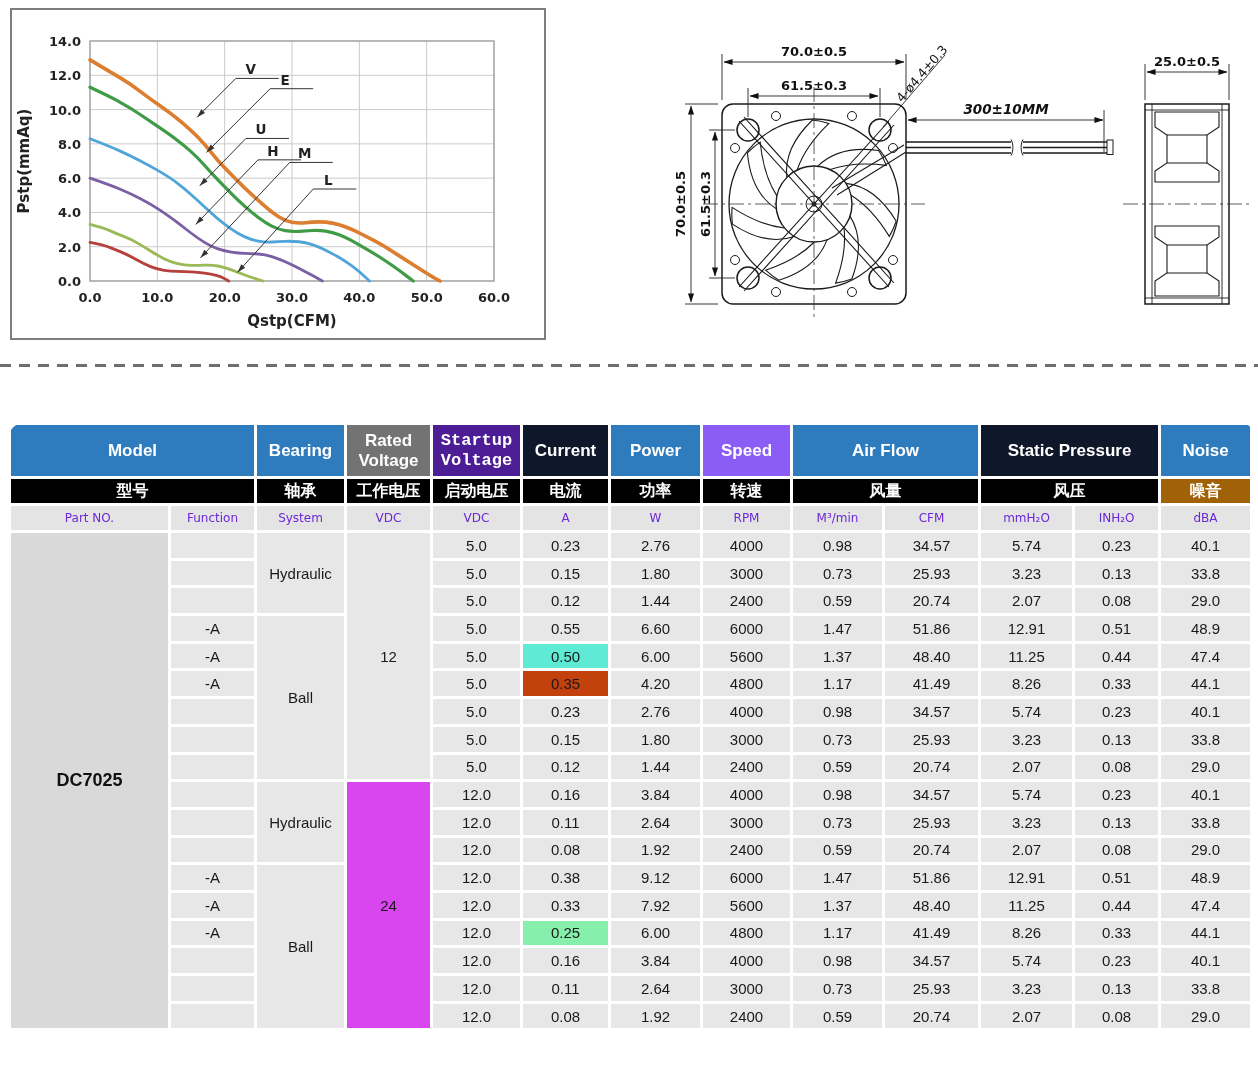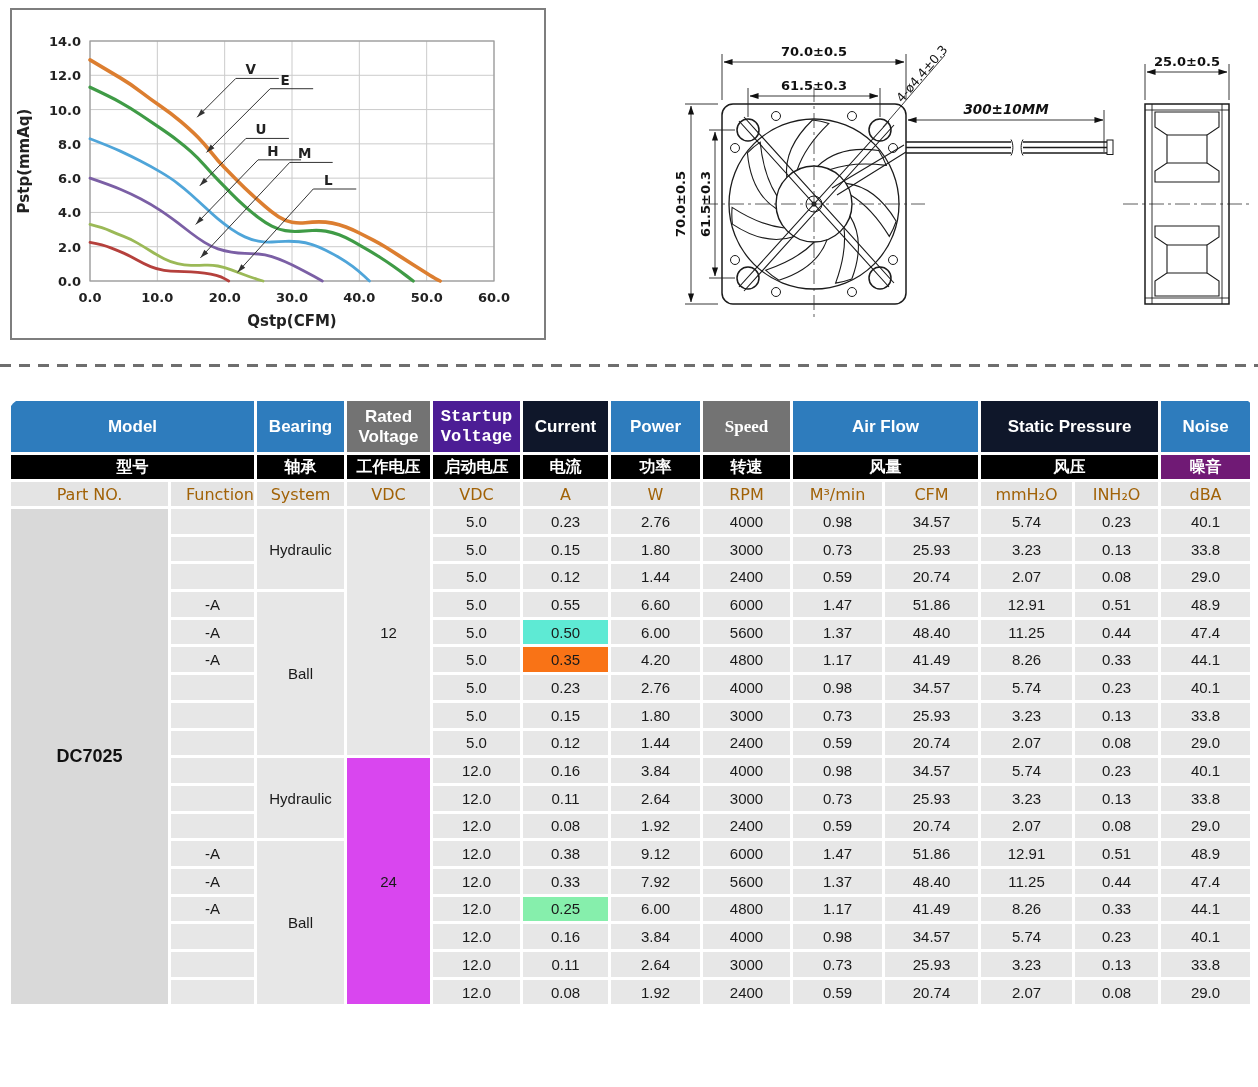--- a/index.html
+++ b/index.html
@@ -3,29 +3,29 @@
 <meta charset="utf-8">
 <style>
   html,body{margin:0;padding:0;background:#fff;}
   .page{position:relative;width:1258px;height:1087px;background:#fff;overflow:hidden;
         font-family:"Liberation Sans",sans-serif;}
   .chart-panel{position:absolute;left:10px;top:8px;width:532px;height:328px;
                border:2px solid #7e7e7e;background:#fff;}
   .drawing-panel{position:absolute;left:655px;top:0px;width:600px;height:362px;}
   .separator{position:absolute;left:0;top:364px;width:1258px;height:3px;
              background:repeating-linear-gradient(90deg,#6e6e6e 0 11px,transparent 11px 19px);}
-  .table-wrap{position:absolute;left:8px;top:398px;width:1248px;
+  .table-wrap{position:absolute;left:8px;top:422px;width:1248px;
               border-radius:18px 18px 0 0;overflow:hidden;}
   table.spec{border-collapse:collapse;table-layout:fixed;width:1242px;}
   table.spec th,table.spec td{border:3px solid #fff;text-align:center;vertical-align:middle;
               padding:0;overflow:hidden;}
   th.h-blue{color:#fff;font-weight:bold;font-size:17px;height:51px;
             white-space:pre-line;line-height:1.12;}
   th.h-cn{color:#fff;font-size:16px;font-weight:bold;height:24px;}
-  th.h-unit{color:#a16207;font-size:16px;font-weight:normal;height:24px;
+  th.h-unit{color:#6d28d9;font-size:12px;font-weight:normal;height:24px;
             font-family:"DejaVu Sans","Liberation Sans",sans-serif;}
   td.cell{font-size:15px;color:#1a1a1a;height:24.7px;}
   td.partno{font-weight:bold;font-size:18px;color:#111;box-shadow:2px 3px 4px rgba(0,0,0,0.18);}
   svg text{font-family:"DejaVu Sans","Liberation Sans",sans-serif;}
 </style>
 </head>
 <body>
 
 <div class="page">
 
@@ -215,40 +215,40 @@
         <thead>
           <tr>
             <th class="h-blue" colspan="2" style="background: rgb(46, 124, 189);">Model</th>
             <th class="h-blue" colspan="1" style="background: rgb(46, 124, 189);">Bearing</th>
             <th class="h-blue" colspan="1" style="background: #737373;">Rated
 Voltage</th>
             <th class="h-blue" colspan="1" style="background: #4c1d95; font-family: Liberation Mono, monospace;">Startup
 Voltage</th>
             <th class="h-blue" colspan="1" style="background: #0f172a;">Current</th>
             <th class="h-blue" colspan="1" style="background: rgb(46, 124, 189);">Power</th>
-            <th class="h-blue" colspan="1" style="background: #737373; font-family: Liberation Serif, serif;">Speed</th>
+            <th class="h-blue" colspan="1" style="background: #8b5cf6;">Speed</th>
             <th class="h-blue" colspan="2" style="background: rgb(46, 124, 189);">Air Flow</th>
             <th class="h-blue" colspan="2" style="background: #0f172a;">Static Pressure</th>
             <th class="h-blue" colspan="1" style="background: rgb(46, 124, 189);">Noise</th>
           </tr>
           <tr>
             <th class="h-cn" colspan="2" style="background: rgb(0, 0, 0);">型号</th>
             <th class="h-cn" colspan="1" style="background: rgb(0, 0, 0);">轴承</th>
             <th class="h-cn" colspan="1" style="background: rgb(0, 0, 0);">工作电压</th>
             <th class="h-cn" colspan="1" style="background: rgb(0, 0, 0);">启动电压</th>
             <th class="h-cn" colspan="1" style="background: rgb(0, 0, 0);">电流</th>
             <th class="h-cn" colspan="1" style="background: rgb(0, 0, 0);">功率</th>
             <th class="h-cn" colspan="1" style="background: rgb(0, 0, 0);">转速</th>
             <th class="h-cn" colspan="2" style="background: rgb(0, 0, 0);">风量</th>
             <th class="h-cn" colspan="2" style="background: rgb(0, 0, 0);">风压</th>
-            <th class="h-cn" colspan="1" style="background: #701a75;">噪音</th>
+            <th class="h-cn" colspan="1" style="background: #a16207;">噪音</th>
           </tr>
           <tr>
             <th class="h-unit" style="background: rgb(228, 228, 228);">Part NO.</th>
-            <th class="h-unit" style="background: rgb(228, 228, 228); text-align: right;">Function</th>
+            <th class="h-unit" style="background: rgb(228, 228, 228);">Function</th>
             <th class="h-unit" style="background: rgb(228, 228, 228);">System</th>
             <th class="h-unit" style="background: rgb(228, 228, 228);">VDC</th>
             <th class="h-unit" style="background: rgb(228, 228, 228);">VDC</th>
             <th class="h-unit" style="background: rgb(228, 228, 228);">A</th>
             <th class="h-unit" style="background: rgb(228, 228, 228);">W</th>
             <th class="h-unit" style="background: rgb(228, 228, 228);">RPM</th>
             <th class="h-unit" style="background: rgb(228, 228, 228);">M³/min</th>
             <th class="h-unit" style="background: rgb(228, 228, 228);">CFM</th>
             <th class="h-unit" style="background: rgb(228, 228, 228);">mmH₂O</th>
             <th class="h-unit" style="background: rgb(228, 228, 228);">INH₂O</th>
@@ -316,21 +316,21 @@
             <td class="cell" style="background: rgb(231, 231, 231);">5600</td>
             <td class="cell" style="background: rgb(231, 231, 231);">1.37</td>
             <td class="cell" style="background: rgb(231, 231, 231);">48.40</td>
             <td class="cell" style="background: rgb(231, 231, 231);">11.25</td>
             <td class="cell" style="background: rgb(231, 231, 231);">0.44</td>
             <td class="cell" style="background: rgb(231, 231, 231);">47.4</td>
           </tr>
           <tr>
             <td class="cell" style="background: rgb(231, 231, 231);">-A</td>
             <td class="cell" style="background: rgb(231, 231, 231);">5.0</td>
-            <td class="cell" style="background: #f97316;">0.35</td>
+            <td class="cell" style="background: #c2410c;">0.35</td>
             <td class="cell" style="background: rgb(231, 231, 231);">4.20</td>
             <td class="cell" style="background: rgb(231, 231, 231);">4800</td>
             <td class="cell" style="background: rgb(231, 231, 231);">1.17</td>
             <td class="cell" style="background: rgb(231, 231, 231);">41.49</td>
             <td class="cell" style="background: rgb(231, 231, 231);">8.26</td>
             <td class="cell" style="background: rgb(231, 231, 231);">0.33</td>
             <td class="cell" style="background: rgb(231, 231, 231);">44.1</td>
           </tr>
           <tr>
             <td class="cell" style="background: rgb(231, 231, 231);"></td>

